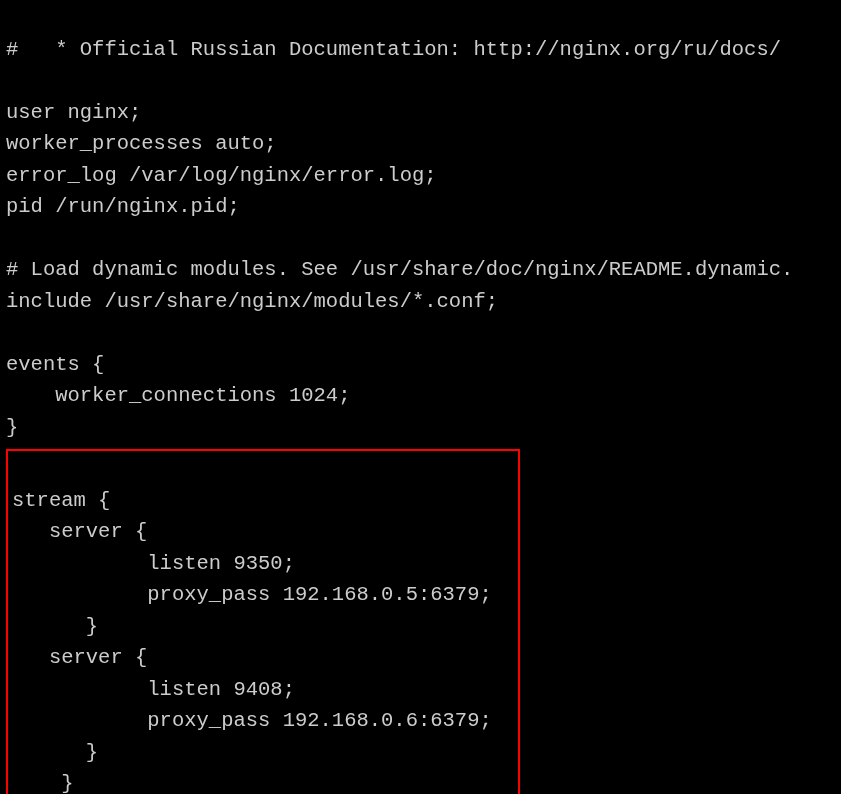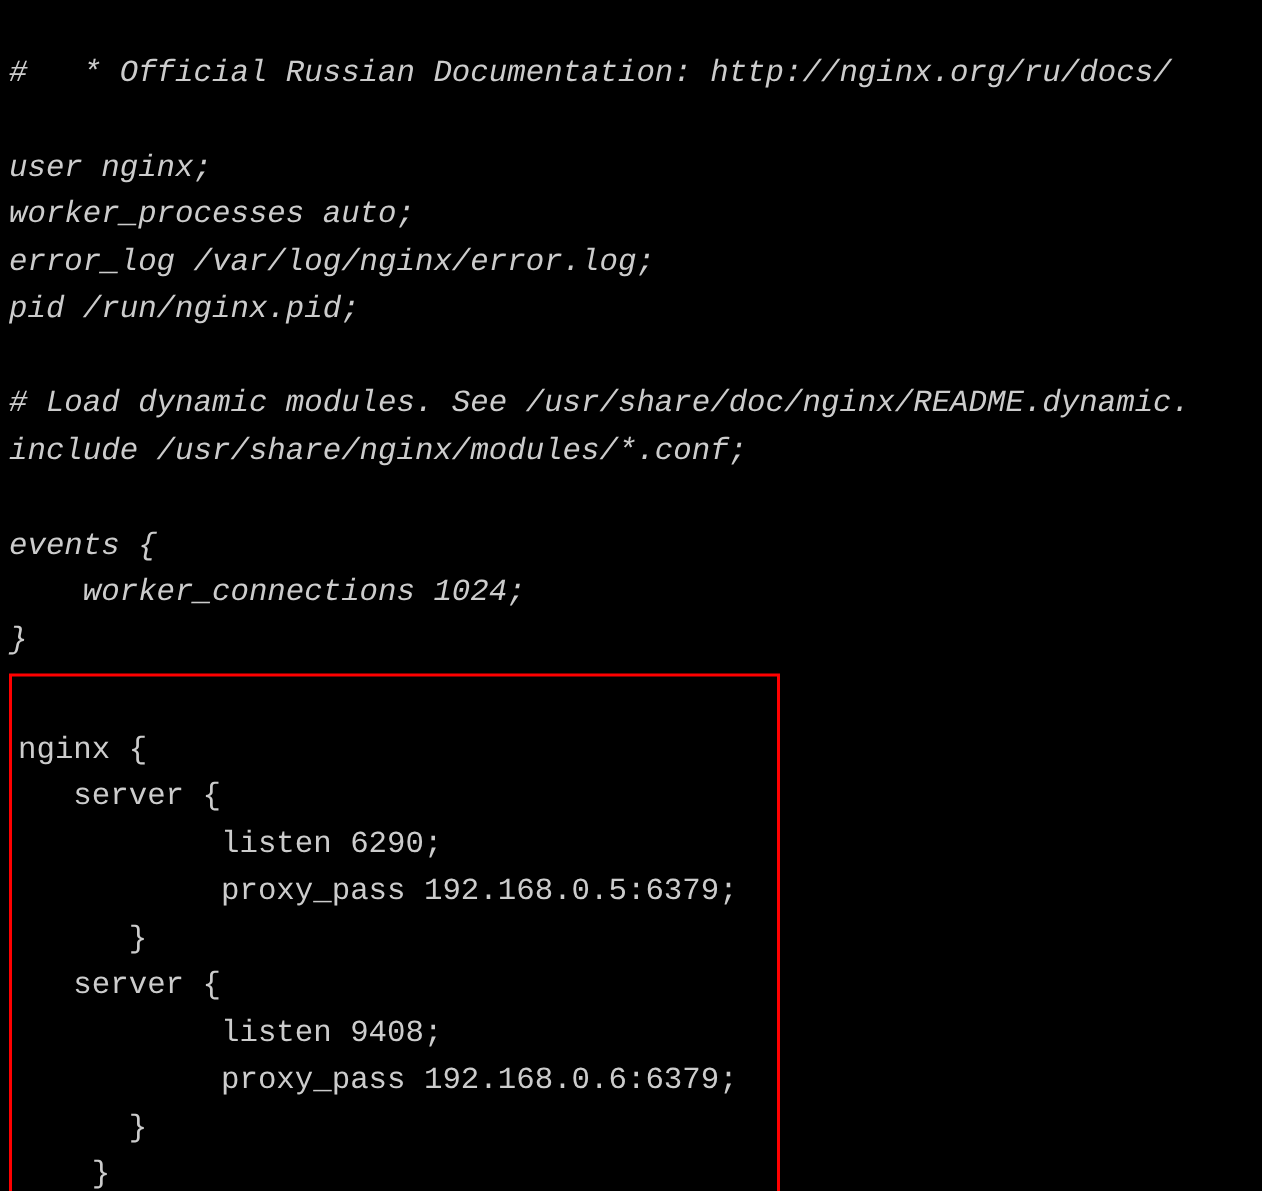--- a/index.html
+++ b/index.html
@@ -13,21 +13,20 @@
       height: 794px;
       font-family: 'Consolas', 'Menlo', 'Monaco', 'Courier New', monospace;
       font-size: 20.5px;
       line-height: 31.5px;
       color: #cccccc;
       padding: 2px 6px;
       overflow: hidden;
     }
     .code-area {
       white-space: pre;
-      font-style: italic;
     }
     .highlight-box {
       border: 2px solid #ff0000;
       padding: 2px 4px 4px 4px;
       margin-top: 6px;
       width: 514px;
       white-space: pre;
     }
   </style>
 </head>
@@ -42,23 +41,23 @@
 <span>pid /run/nginx.pid;</span>
 <span></span>
 <span># Load dynamic modules. See /usr/share/doc/nginx/README.dynamic.</span>
 <span>include /usr/share/nginx/modules/*.conf;</span>
 <span></span>
 <span>events {</span>
 <span>    worker_connections 1024;</span>
 <span>}</span>
 </div>
 <div class="highlight-box">
-<span>nginx {</span>
+<span>stream {</span>
 <span>   server {</span>
-<span>           listen 6290;</span>
+<span>           listen 9350;</span>
 <span>           proxy_pass 192.168.0.5:6379;</span>
 <span>      }</span>
 <span>   server {</span>
 <span>           listen 9408;</span>
 <span>           proxy_pass 192.168.0.6:6379;</span>
 <span>      }</span>
 <span>    }</span>
 </div>
 
 </body></html>

